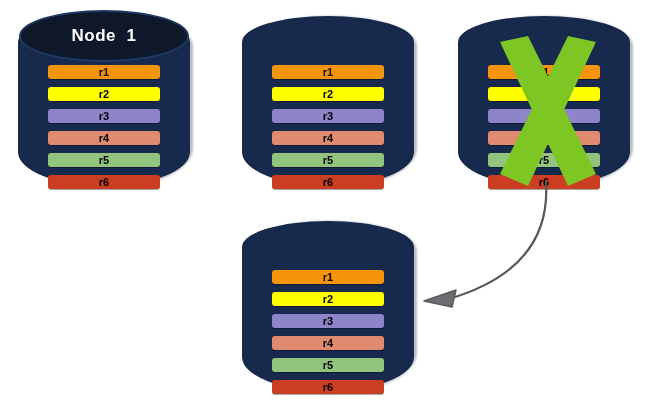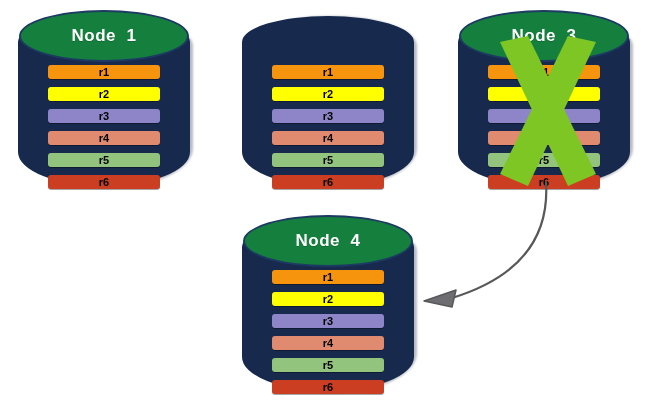--- a/index.html
+++ b/index.html
@@ -49,21 +49,21 @@
     border: 2px solid #17294d;
     box-sizing: border-box;
   }
   .node .top {
     position: absolute;
     left: 1px;
     top: 2px;
     width: 170px;
     height: 52px;
     border-radius: 50%;
-    background: #15803d;
+    background: #0f172a;
     border: 2px solid #1d3a63;
     box-sizing: border-box;
     display: flex;
     align-items: center;
     justify-content: center;
   }
   .node .title {
     color: #ffffff;
     font-size: 17px;
     font-weight: bold;
@@ -138,39 +138,33 @@
       <div class="rec" style="background:#8e85c8">r3</div>
       <div class="rec" style="background:#e08a6f">r4</div>
       <div class="rec" style="background:#93c47d">r5</div>
       <div class="rec" style="background:#cc3e22">r6</div>
     </div>
   </div>
 
   <div class="node" style="left:458px; top:8px;">
     <div class="shadow"></div>
     <div class="body"></div>
-    <div class="top">
-      <span class="title">Node  3</span>
-    </div>
     <div class="records">
       <div class="rec" style="background:#f7940d">r1</div>
       <div class="rec" style="background:#ffff00">r2</div>
       <div class="rec" style="background:#8e85c8">r3</div>
       <div class="rec" style="background:#e08a6f">r4</div>
       <div class="rec" style="background:#93c47d">r5</div>
       <div class="rec" style="background:#cc3e22">r6</div>
     </div>
   </div>
 
   <div class="node" style="left:242px; top:213px;">
     <div class="shadow"></div>
     <div class="body"></div>
-    <div class="top">
-      <span class="title">Node  4</span>
-    </div>
     <div class="records">
       <div class="rec" style="background:#f7940d">r1</div>
       <div class="rec" style="background:#ffff00">r2</div>
       <div class="rec" style="background:#8e85c8">r3</div>
       <div class="rec" style="background:#e08a6f">r4</div>
       <div class="rec" style="background:#93c47d">r5</div>
       <div class="rec" style="background:#cc3e22">r6</div>
     </div>
   </div>
 

